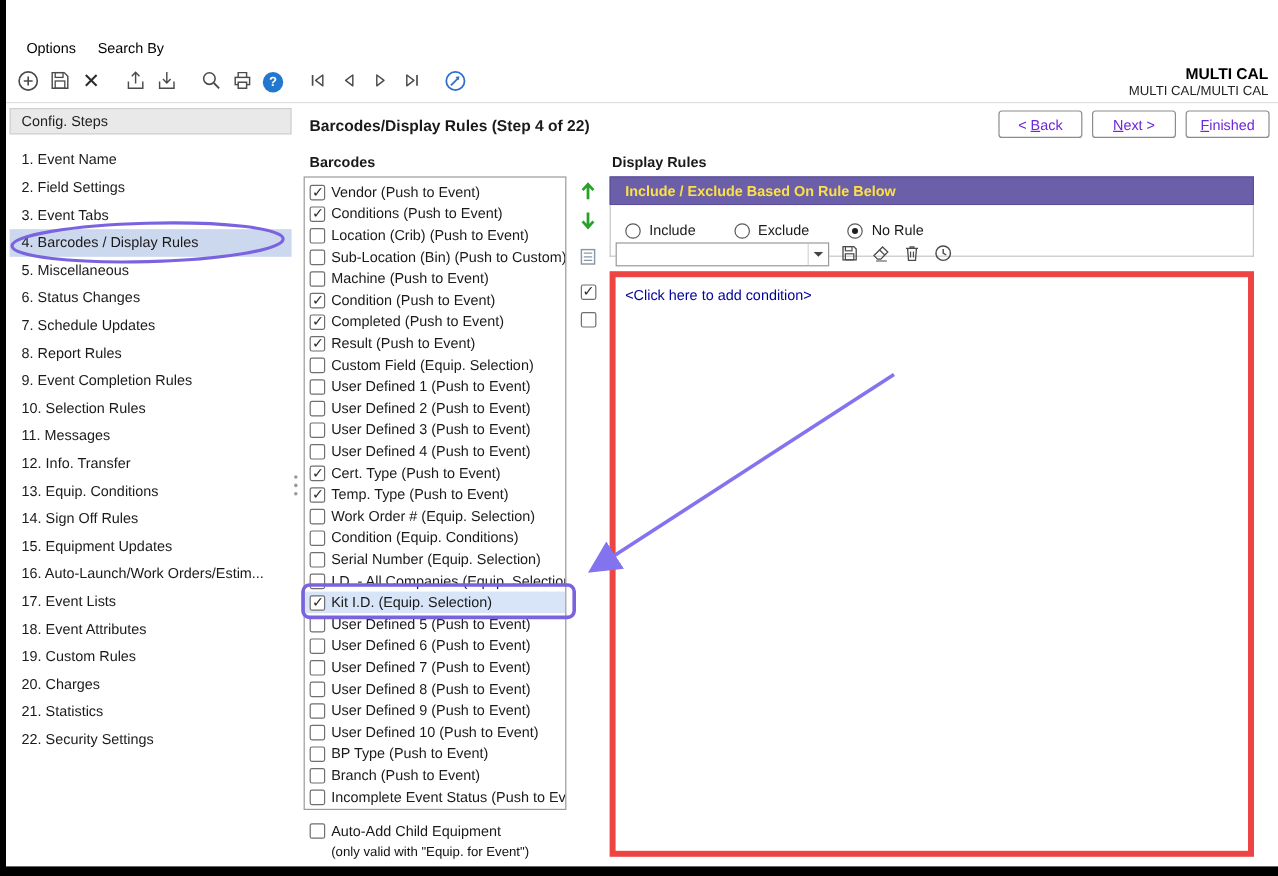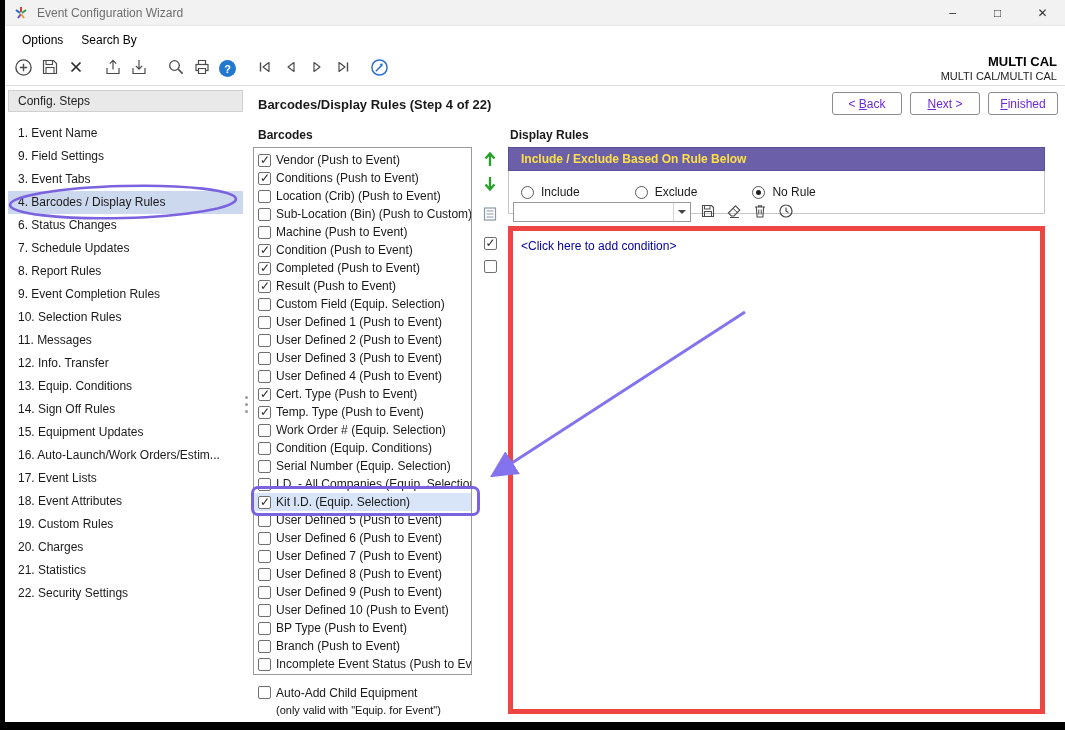--- a/index.html
+++ b/index.html
@@ -56,21 +56,21 @@
   .list-tools { position:absolute; left:474px; top:150px; width:22px; display:flex; flex-direction:column; align-items:center; }
   .ltbtn { background:none; border:none; display:flex; align-items:center; justify-content:center; padding:0; }
   .lt-down { margin-top:4px; }
   .lt-details { margin-top:10px; }
   .lt-checkall { margin-top:12px; }
   .lt-uncheckall { margin-top:10px; }
 
   
   .dr-header { position:absolute; left:505px; top:128px; font-weight:bold; }
   .dr-bar { position:absolute; left:503px; top:147px; width:537px; height:24px; background:#6a5fa8; color:#fde047; font-weight:bold; display:flex; align-items:center; padding-left:12px; border:1px solid #5a4f98; }
-  .dr-radio-row { position:absolute; left:503px; top:171px; width:537px; height:43px; border:1px solid #c6c6c6; border-top:none; background:#fff; display:flex; align-items:center; padding-left:12px; gap:55px; }
+  .dr-radio-row { position:absolute; left:503px; top:171px; width:537px; height:43px; border:1px solid #c6c6c6; border-top:none; background:#fff; display:flex; align-items:center; padding-left:12px; gap:32px; }
   .radio { display:inline-flex; align-items:center; gap:7px; }
   .rb { width:13px; height:13px; border:1px solid #5a5a5a; border-radius:50%; background:#fff; position:relative; display:inline-block; }
   .rb.on::after { content:""; position:absolute; left:3px; top:3px; width:5px; height:5px; border-radius:50%; background:#1f1f1f; }
   .dr-combo-row { position:absolute; left:508px; top:202px; height:20px; display:flex; align-items:center; gap:8px; }
   .combo { width:178px; height:20px; border:1px solid #999; background:#fff; position:relative; }
   .combo-arrow { position:absolute; right:0; top:0; width:17px; height:100%; border-left:1px solid #d5d5d5; display:flex; align-items:center; justify-content:center; }
   .combo-arrow::after { content:""; border-left:4px solid transparent; border-right:4px solid transparent; border-top:4px solid #444; }
   .mini-btn { background:none; border:none; display:flex; align-items:center; justify-content:center; padding:0; width:18px; height:18px; }
   .condition-box { position:absolute; left:503px; top:226px; width:537px; height:488px; border:5px solid #ef4444; background:#fff; }
   .condition-link { position:absolute; left:8px; top:8px; color:#00009b; background:none; border:none; font:12px "Liberation Sans",sans-serif; }
@@ -79,37 +79,20 @@
   .overlay-svg { position:absolute; left:0; top:0; width:1060px; height:722px; pointer-events:none; }
   .kit-highlight { position:absolute; left:246px; top:486px; width:229px; height:30px; border:3px solid #7b63e0; border-radius:7px; pointer-events:none; }
 
   u { text-decoration:underline; }
 </style>
 </head>
 <body>
 
 <div class="window">
 
-  <div class="titlebar">
-    <span class="app-icon">
-      <svg width="16" height="16" viewBox="0 0 16 16">
-        <path d="M8 2v5" stroke="#d04030" stroke-width="2"></path>
-        <path d="M3 5l4 3" stroke="#2b62c8" stroke-width="2"></path>
-        <path d="M13 5l-4 3" stroke="#2f9e44" stroke-width="2"></path>
-        <path d="M5 13l3-4" stroke="#7048c8" stroke-width="2"></path>
-        <path d="M11 13l-3-4" stroke="#e8a020" stroke-width="2"></path>
-      </svg>
-    </span>
-    <span class="titlebar-title">Event Configuration Wizard</span>
-    <span class="win-controls">
-      <button class="win-btn">–</button>
-      <button class="win-btn">□</button>
-      <button class="win-btn">✕</button>
-    </span>
-  </div>
 
   <div class="menubar">
     <button class="menu-item">Options</button>
     <button class="menu-item">Search By</button>
   </div>
 
   <div class="toolbar">
     <button class="tbtn">
         <span><svg width="19" height="19" viewBox="0 0 18 18">
             <circle cx="9" cy="9" r="7.2" fill="none" stroke="#4b4b4b" stroke-width="1.3"></circle>
@@ -192,23 +175,24 @@
   </div>
 
   <div class="context">
     <div class="context-title">MULTI CAL</div>
     <div class="context-sub">MULTI CAL/MULTI CAL</div>
   </div>
 
   <div class="sidebar-header">Config. Steps</div>
   <div class="side-list">
       <div class="side-item">1. Event Name</div>
-      <div class="side-item">9. Field Settings</div>
+      <div class="side-item">2. Field Settings</div>
       <div class="side-item">3. Event Tabs</div>
       <div class="side-item selected">4. Barcodes / Display Rules</div>
+      <div class="side-item">5. Miscellaneous</div>
       <div class="side-item">6. Status Changes</div>
       <div class="side-item">7. Schedule Updates</div>
       <div class="side-item">8. Report Rules</div>
       <div class="side-item">9. Event Completion Rules</div>
       <div class="side-item">10. Selection Rules</div>
       <div class="side-item">11. Messages</div>
       <div class="side-item">12. Info. Transfer</div>
       <div class="side-item">13. Equip. Conditions</div>
       <div class="side-item">14. Sign Off Rules</div>
       <div class="side-item">15. Equipment Updates</div>

